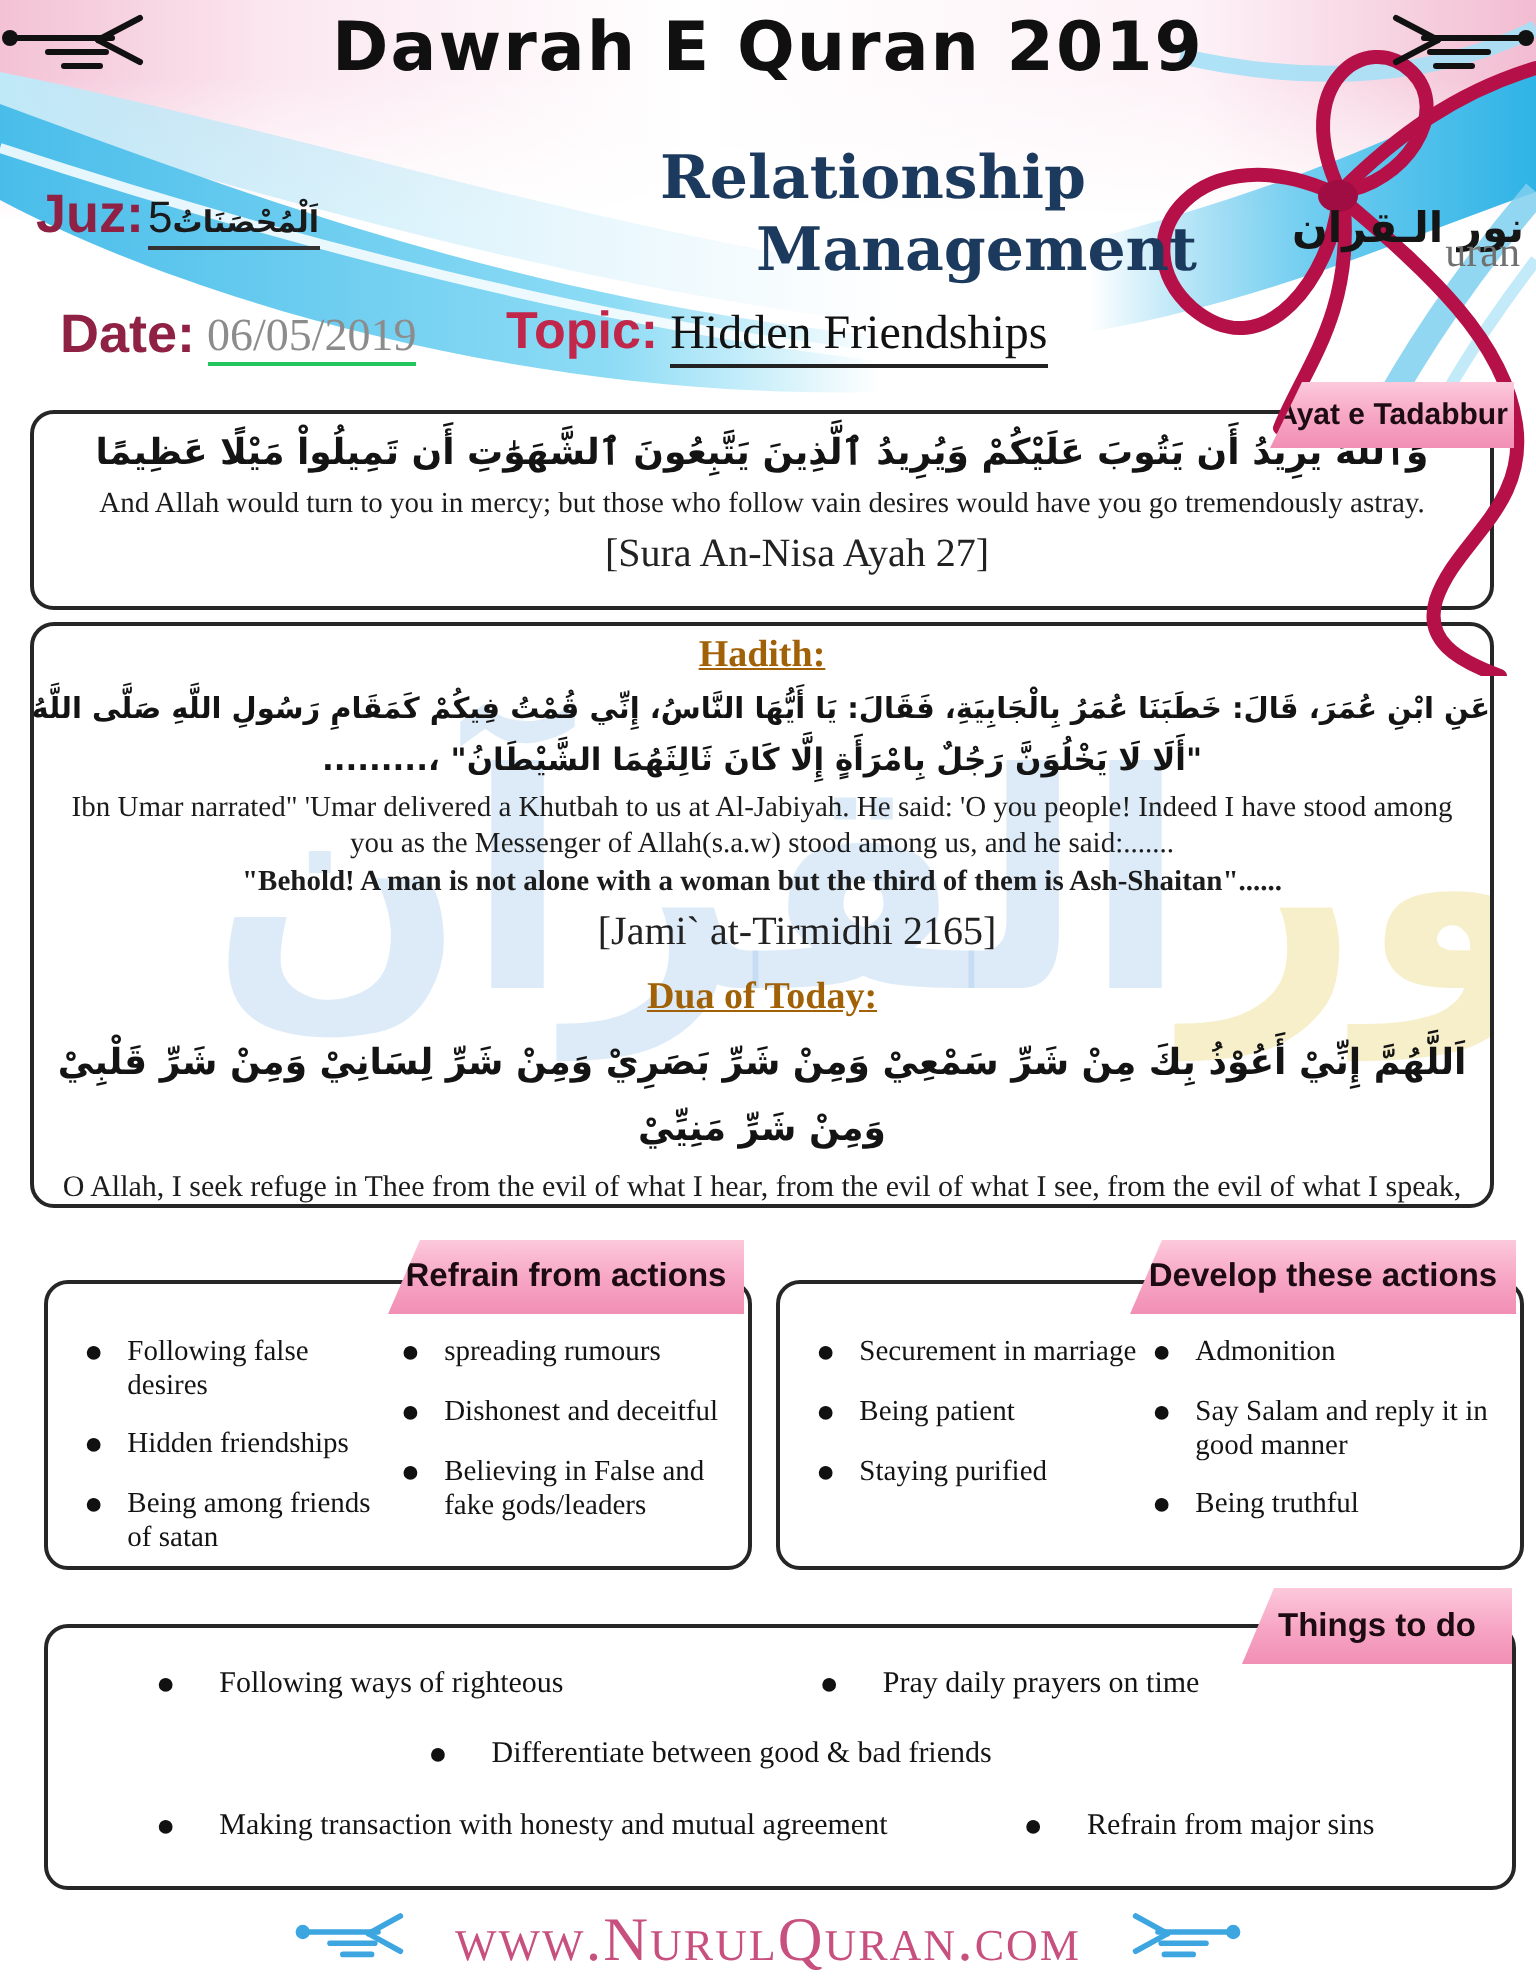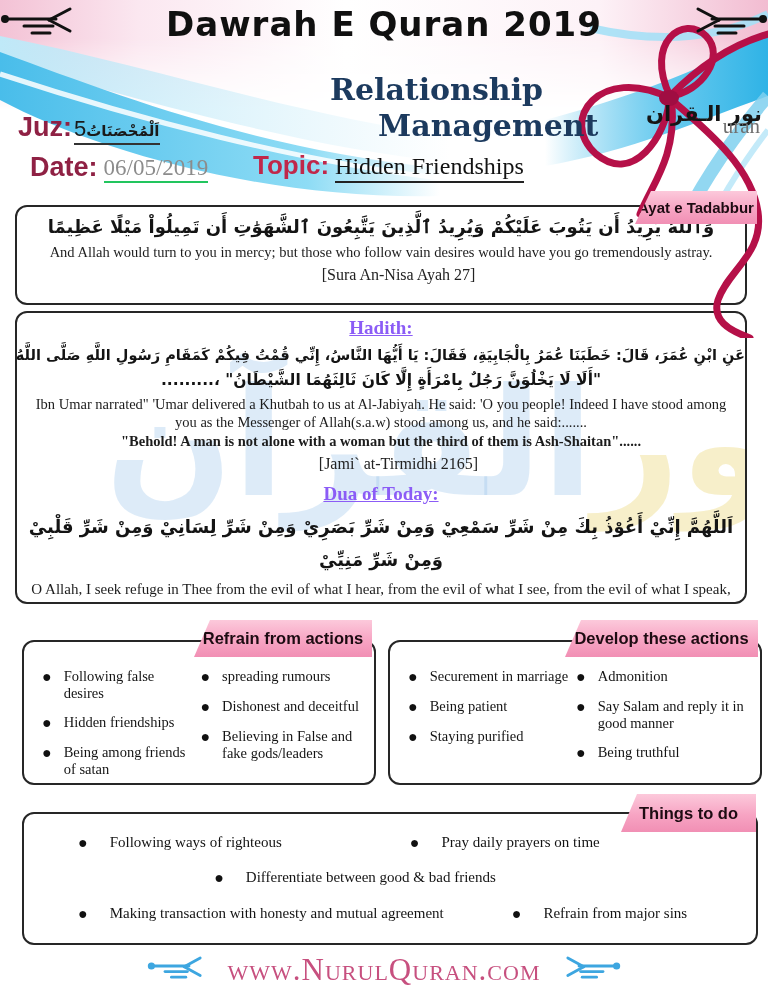--- a/index.html
+++ b/index.html
@@ -24,21 +24,21 @@
     font-family:"DejaVu Sans",sans-serif;font-weight:bold;font-size:34px;
     color:#101010;letter-spacing:1px;white-space:nowrap;
   }
   .flourish{flex:0 0 auto;}
   .flourish.mirror{transform:scaleX(-1);}
   .subtitle{position:absolute;z-index:4;font-family:"DejaVu Serif",serif;font-weight:bold;color:#1c3a5e;}
   .sub1{top:72px;left:330px;font-size:30px;}
   .sub2{top:108px;left:378px;font-size:30px;}
   .labelline{position:absolute;z-index:4;display:flex;align-items:baseline;white-space:nowrap;}
   .lbl{font-family:"Liberation Sans",sans-serif;font-weight:bold;}
-  .juz{top:112px;left:18px;text-align:center;}
+  .juz{top:92px;left:18px;text-align:center;}
   .juz .lbl{font-size:27px;color:#8f2144;}
   .juz .val{font-family:"Liberation Sans",sans-serif;font-size:22px;color:#1a1a1a;border-bottom:2px solid #333;padding-bottom:1px;margin-left:2px;}
   .juz .arword{font-family:"DejaVu Sans",sans-serif;font-size:15px;font-weight:bold;color:#1a1a1a;}
   .date{top:152px;left:30px;align-items:flex-end;}
   .date .lbl{font-size:27px;color:#8f2144;}
   .date .val{font-family:"Liberation Serif",serif;font-size:23px;color:#8c8c8c;border-bottom:2px solid #22c55e;margin-left:6px;}
   .topic{top:150px;left:253px;}
   .topic .lbl{font-size:26px;color:#c0274a;}
   .topic .val{font-family:"Liberation Serif",serif;font-size:24px;color:#121212;border-bottom:2px solid #222;margin-left:6px;padding-bottom:1px;}
   .logo{position:absolute;top:104px;right:6px;z-index:4;text-align:right;line-height:1;}
@@ -61,22 +61,22 @@
   .wm-y{color:rgba(236,216,122,0.40);}
   .wm-b{color:rgba(148,192,232,0.32);margin-left:18px;}
   
   .ar{font-family:"DejaVu Sans",sans-serif;direction:rtl;unicode-bidi:plaintext;font-weight:bold;color:#141414;}
   .ayat-ar{font-size:18px;line-height:1.75;padding:0 8px;}
   .had-ar1{font-size:14.5px;line-height:1.95;margin-top:2px;white-space:nowrap;}
   .had-ar2{font-size:15.5px;line-height:1.5;}
   .dua-ar{font-size:18px;line-height:1.8;margin-top:6px;}
   .trans{font-family:"Liberation Serif",serif;font-size:14.5px;color:#1c1c1c;line-height:1.28;}
   .bold{font-weight:bold;}
-  .ref{font-family:"Liberation Serif",serif;font-size:16px;color:#222;margin-top:5px;padding-left:35px;}
-  .h-blue{color:#8b5cf6;font-family:"Liberation Serif",serif;font-weight:bold;font-size:19px;
+  .ref{font-family:"Liberation Serif",serif;font-size:20px;color:#222;margin-top:5px;padding-left:35px;}
+  .h-blue{color:#a16207;font-family:"Liberation Serif",serif;font-weight:bold;font-size:19px;
           text-decoration:underline;display:inline-block;margin-top:2px;}
   .narrow{width:700px;margin:2px auto 0;}
   
   .tab{
     position:absolute;z-index:5;display:flex;align-items:center;justify-content:center;
     background:linear-gradient(180deg,#fcc9db 0%,#f7a4c3 55%,#f18fb4 100%);
     color:#1d0b12;font-family:"Liberation Sans",sans-serif;font-weight:bold;
     clip-path:polygon(16px 0,100% 0,100% 100%,0 100%);
     letter-spacing:0px;
   }

